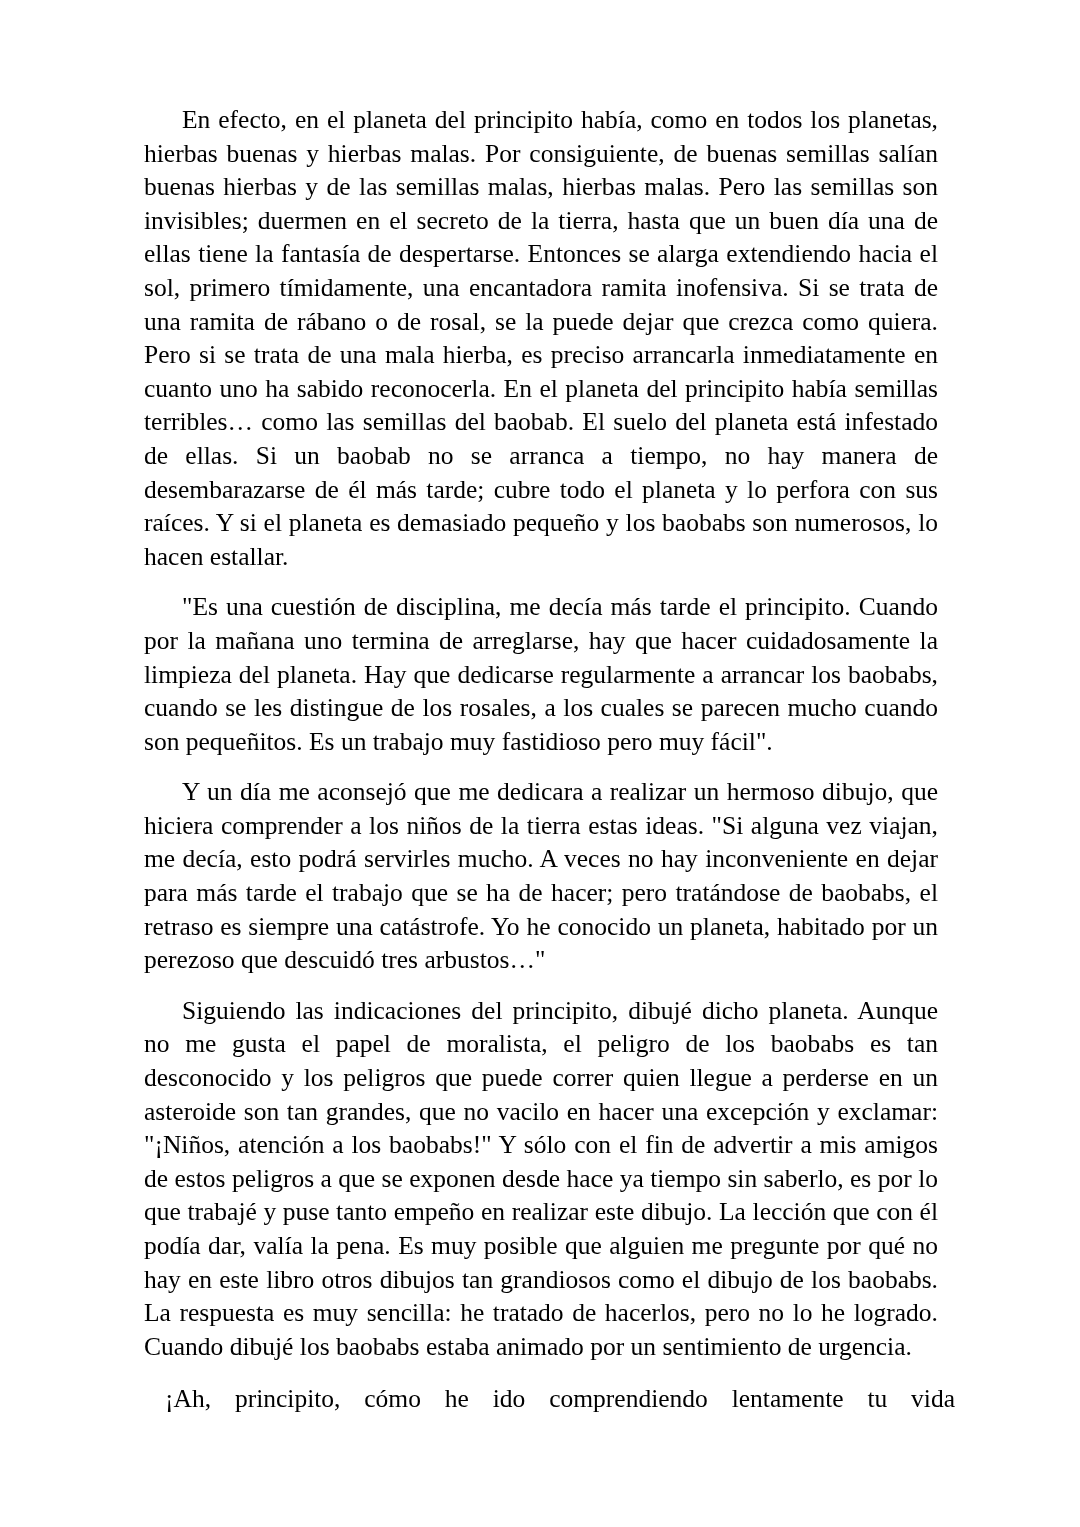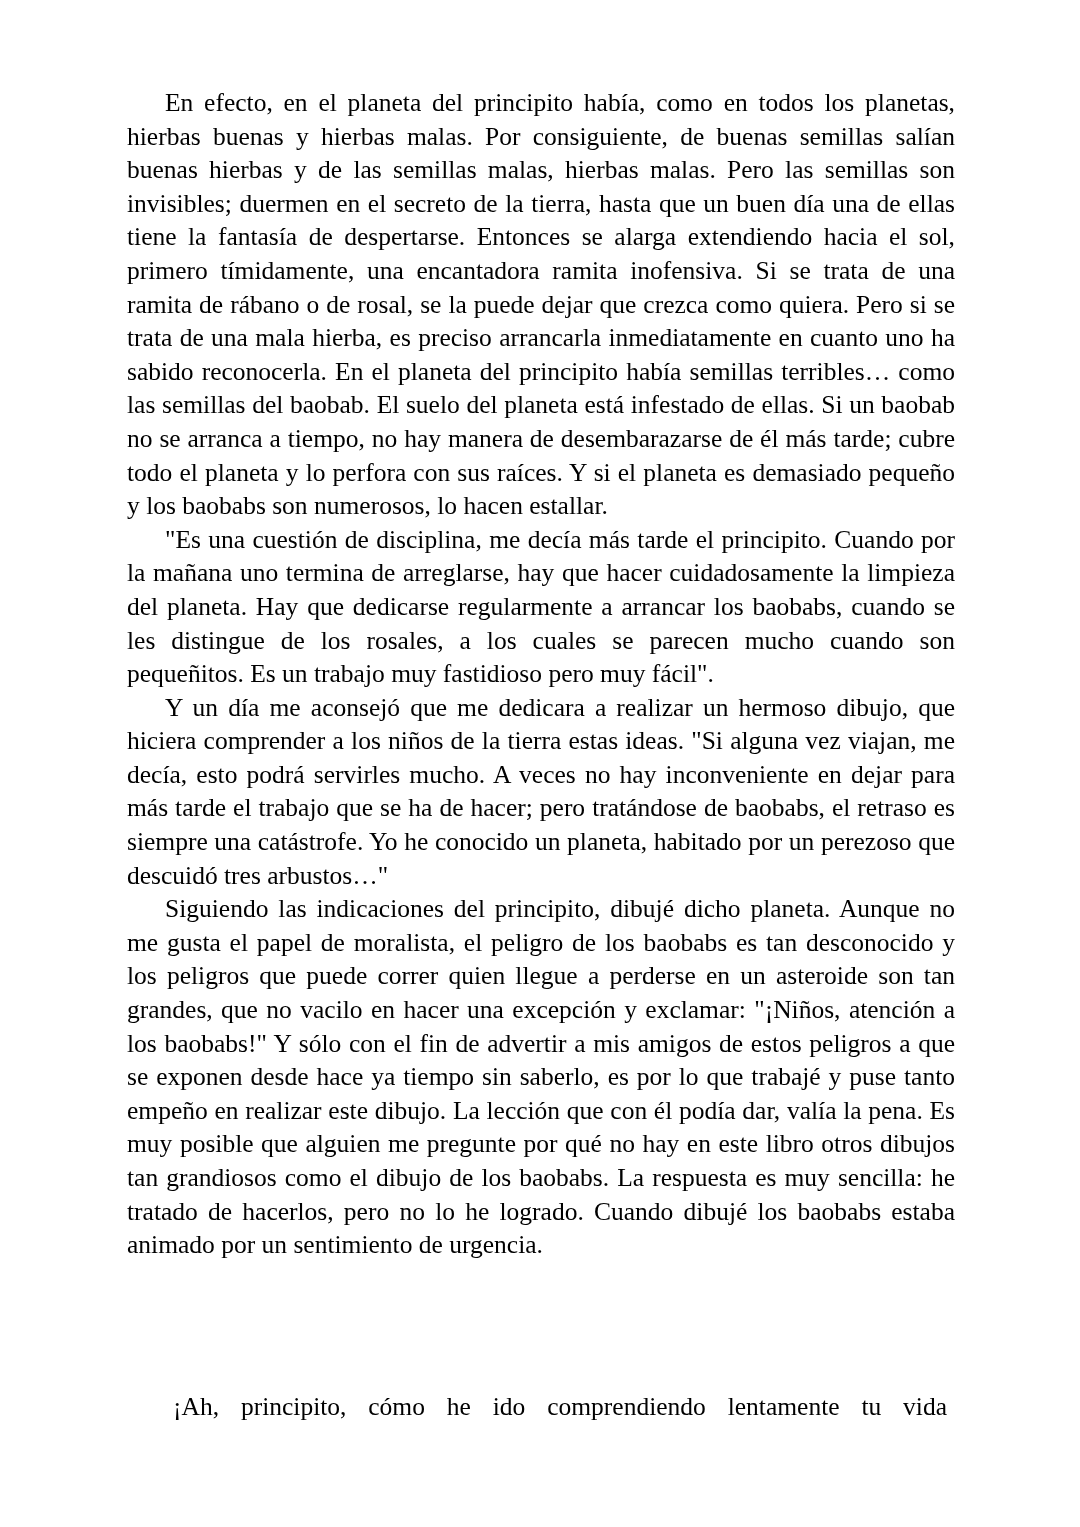--- a/index.html
+++ b/index.html
@@ -15,21 +15,21 @@
     overflow: hidden;
     box-sizing: border-box;
   }
   .text-column {
     position: absolute;
     left: 127px;
     top: 86px;
     width: 828px;
   }
   .body-paragraph {
-    margin: 0;
+    margin: 17px;
     font-family: "Liberation Serif", "DejaVu Serif", serif;
     font-size: 25.5px;
     line-height: 33.6px;
     color: #000000;
     text-align: justify;
     text-justify: inter-word;
     text-indent: 38px;
     hyphens: none;
     -webkit-hyphens: none;
   }
@@ -47,21 +47,21 @@
     text-align: center;
     letter-spacing: 0.5px;
   }
   .closing-column {
     position: absolute;
     left: 127px;
     top: 1382px;
     width: 828px;
   }
   .closing-paragraph {
-    margin: 8px;
+    margin: 0;
     font-family: "Liberation Serif", "DejaVu Serif", serif;
     font-size: 25.5px;
     line-height: 33.6px;
     color: #000000;
     text-align: justify;
     text-justify: inter-word;
     text-indent: 38px;
     hyphens: none;
     -webkit-hyphens: none;
   }

